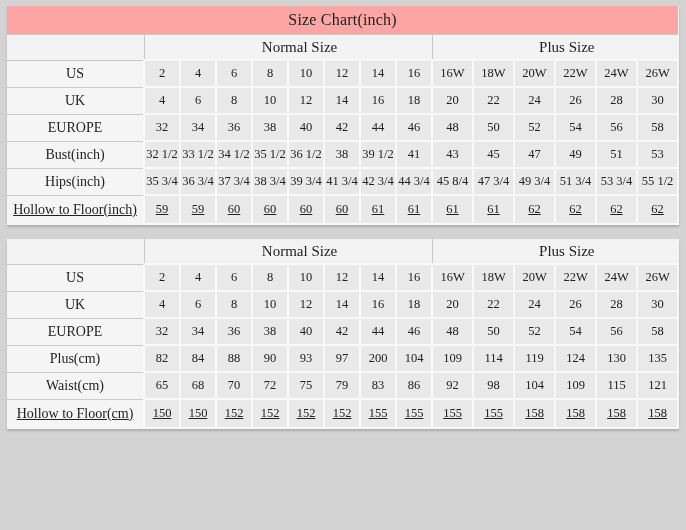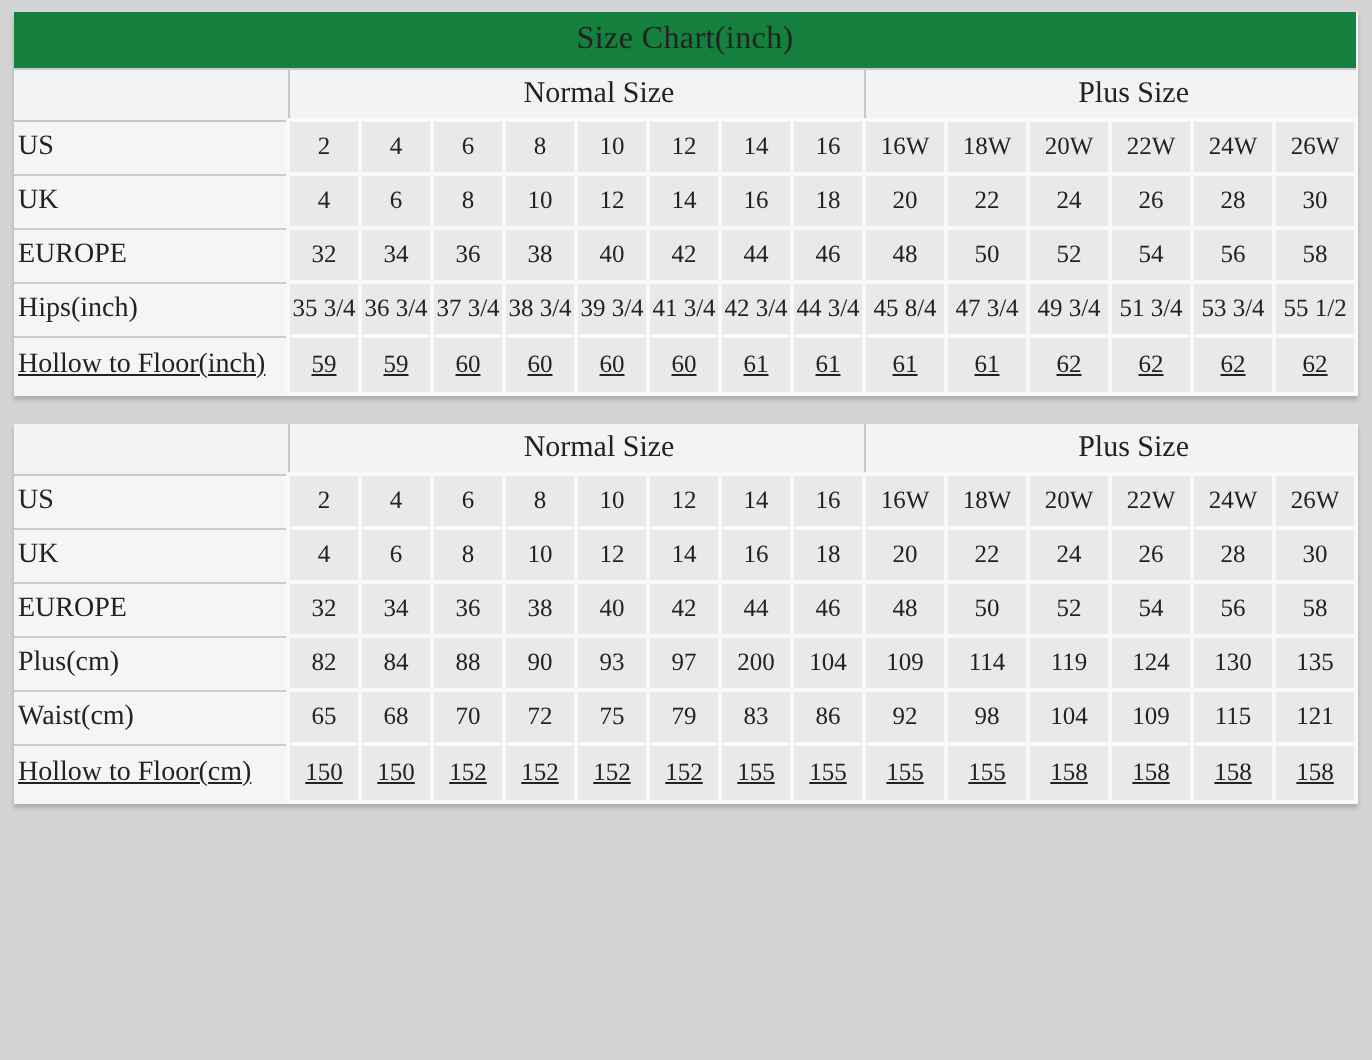--- a/index.html
+++ b/index.html
@@ -27,21 +27,21 @@
     border-collapse: collapse;
     table-layout: fixed;
     width: 672px;
   }
   col.label-col  { width: 137px; }
   col.normal-col { width: 36px; }
   col.plus-col   { width: 41px; }
 
   .title-row th {
     height: 26px;
-    background: #15803d;
+    background: #fca5a5;
     font-size: 16px;
     font-weight: normal;
     border-bottom: 1px solid #c8c8c8;
     letter-spacing: 0.2px;
   }
   .group-row th {
     height: 22px;
     background: #f3f3f3;
     font-size: 15px;
     font-weight: normal;
@@ -53,21 +53,21 @@
 
   tbody tr { height: 27px; }
   tbody tr:last-child { height: 29px; text-decoration: underline; }
 
   tbody th.label {
     background: #f5f5f5;
     border-top: 1px solid #cbcbcb;
     border-right: 1px solid #cbcbcb;
     font-size: 14px;
     font-weight: normal;
-    text-align: left;
+    text-align: center;
     padding: 0 2px;
   }
   tbody td.data {
     background: #e9e9e9;
     border: 2px solid #f8f8f8;
     font-size: 12.5px;
     text-align: center;
     padding: 0;
     white-space: nowrap;
   }
@@ -152,20 +152,37 @@
             <td class="data">44</td>
             <td class="data">46</td>
             <td class="data">48</td>
             <td class="data">50</td>
             <td class="data">52</td>
             <td class="data">54</td>
             <td class="data">56</td>
             <td class="data">58</td>
           </tr>
           <tr>
+            <th class="label">Bust(inch)</th>
+            <td class="data">32 1/2</td>
+            <td class="data">33 1/2</td>
+            <td class="data">34 1/2</td>
+            <td class="data">35 1/2</td>
+            <td class="data">36 1/2</td>
+            <td class="data">38</td>
+            <td class="data">39 1/2</td>
+            <td class="data">41</td>
+            <td class="data">43</td>
+            <td class="data">45</td>
+            <td class="data">47</td>
+            <td class="data">49</td>
+            <td class="data">51</td>
+            <td class="data">53</td>
+          </tr>
+          <tr>
             <th class="label">Hips(inch)</th>
             <td class="data">35 3/4</td>
             <td class="data">36 3/4</td>
             <td class="data">37 3/4</td>
             <td class="data">38 3/4</td>
             <td class="data">39 3/4</td>
             <td class="data">41 3/4</td>
             <td class="data">42 3/4</td>
             <td class="data">44 3/4</td>
             <td class="data">45 8/4</td>

